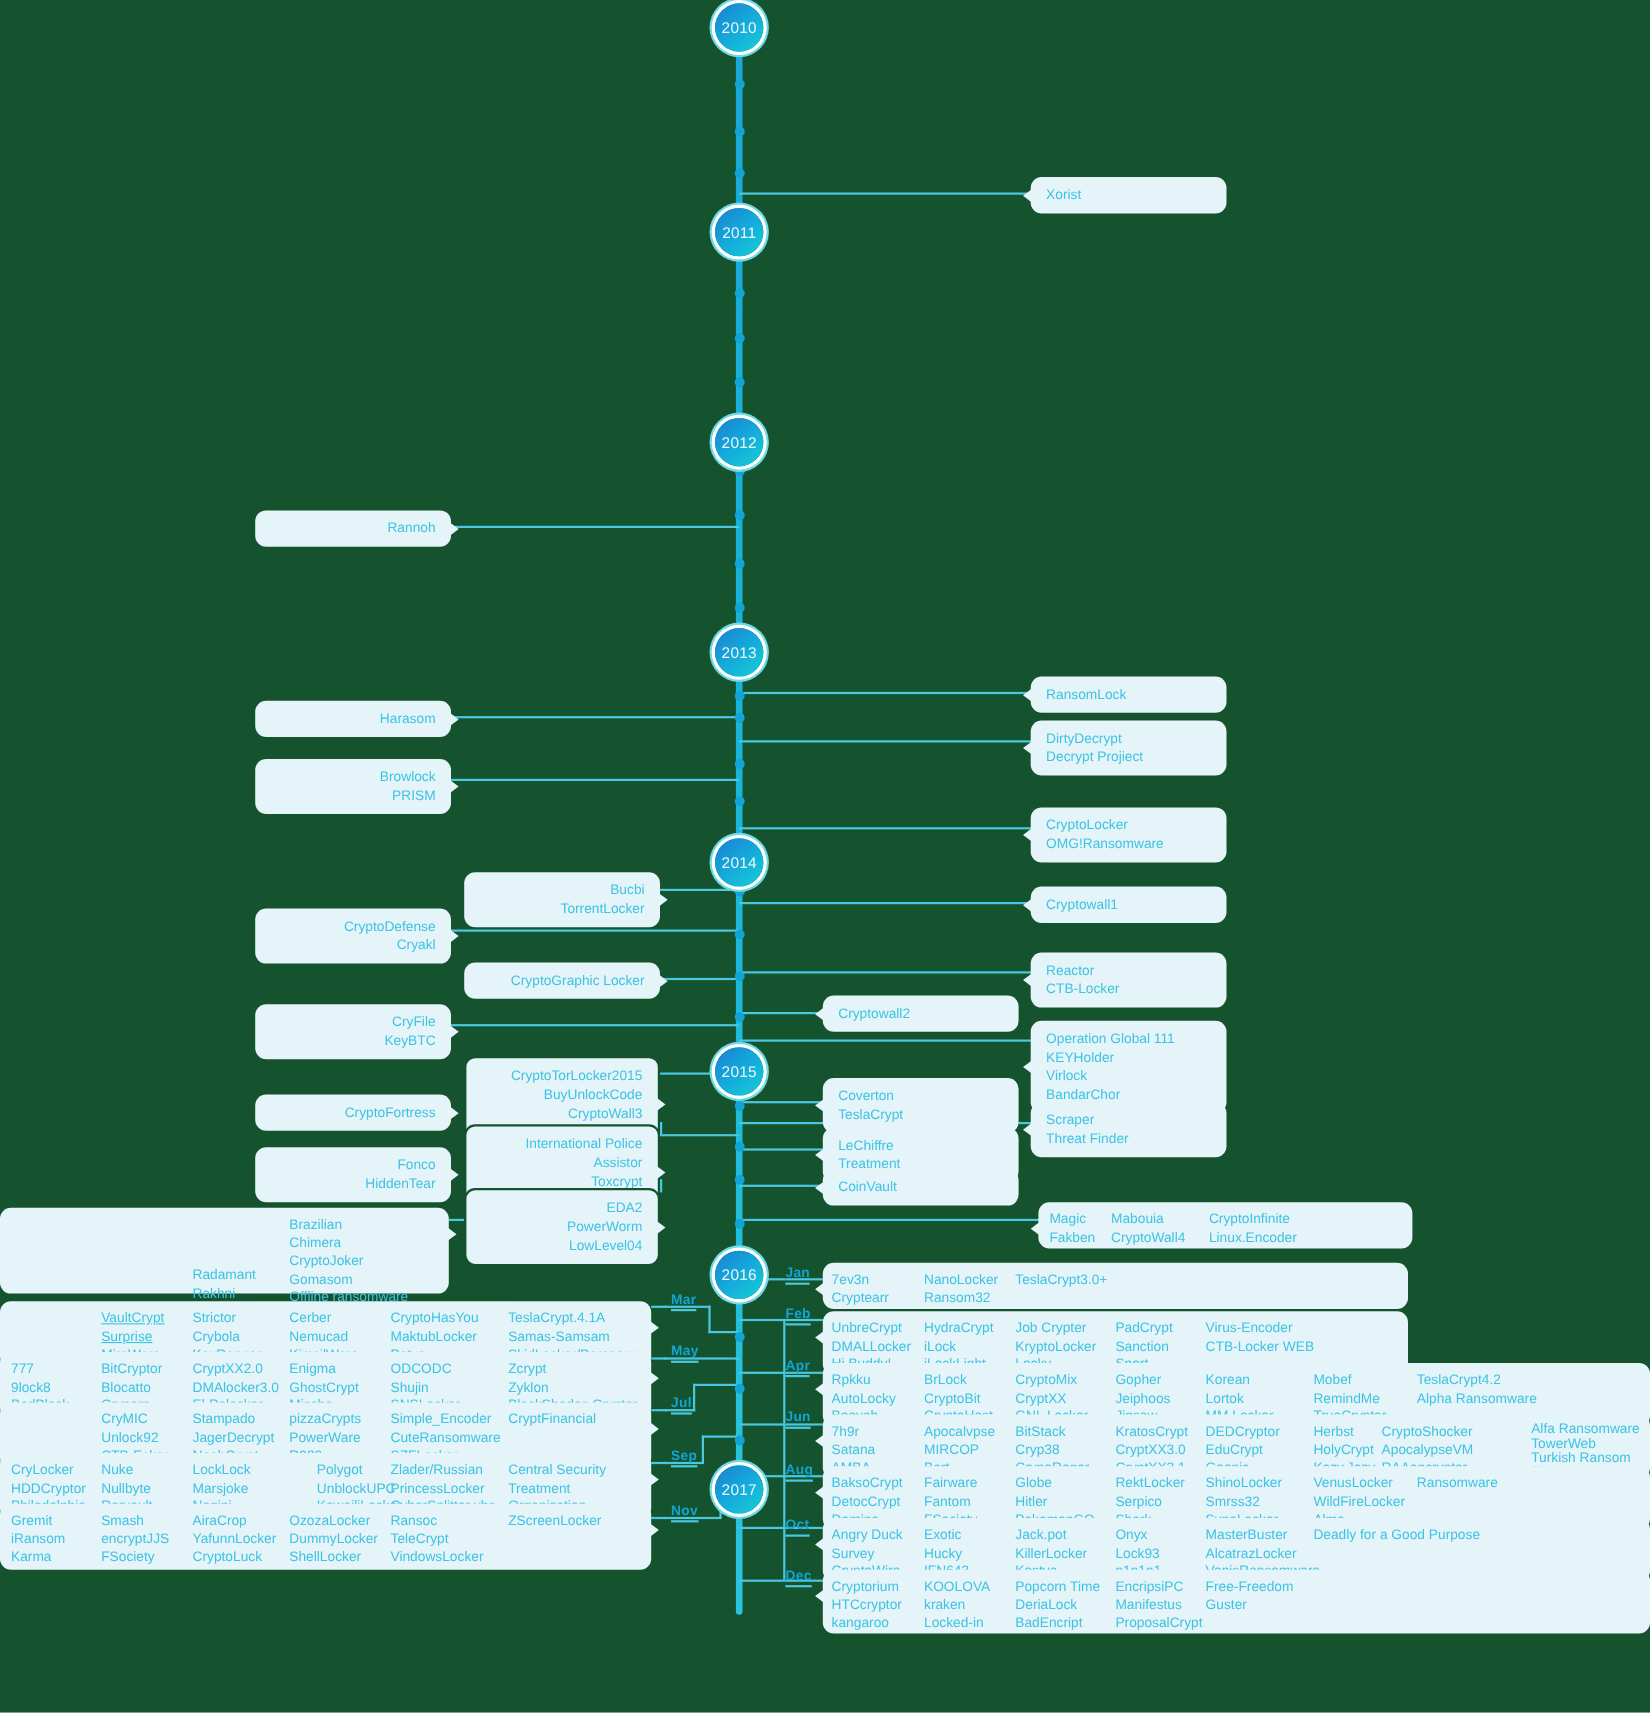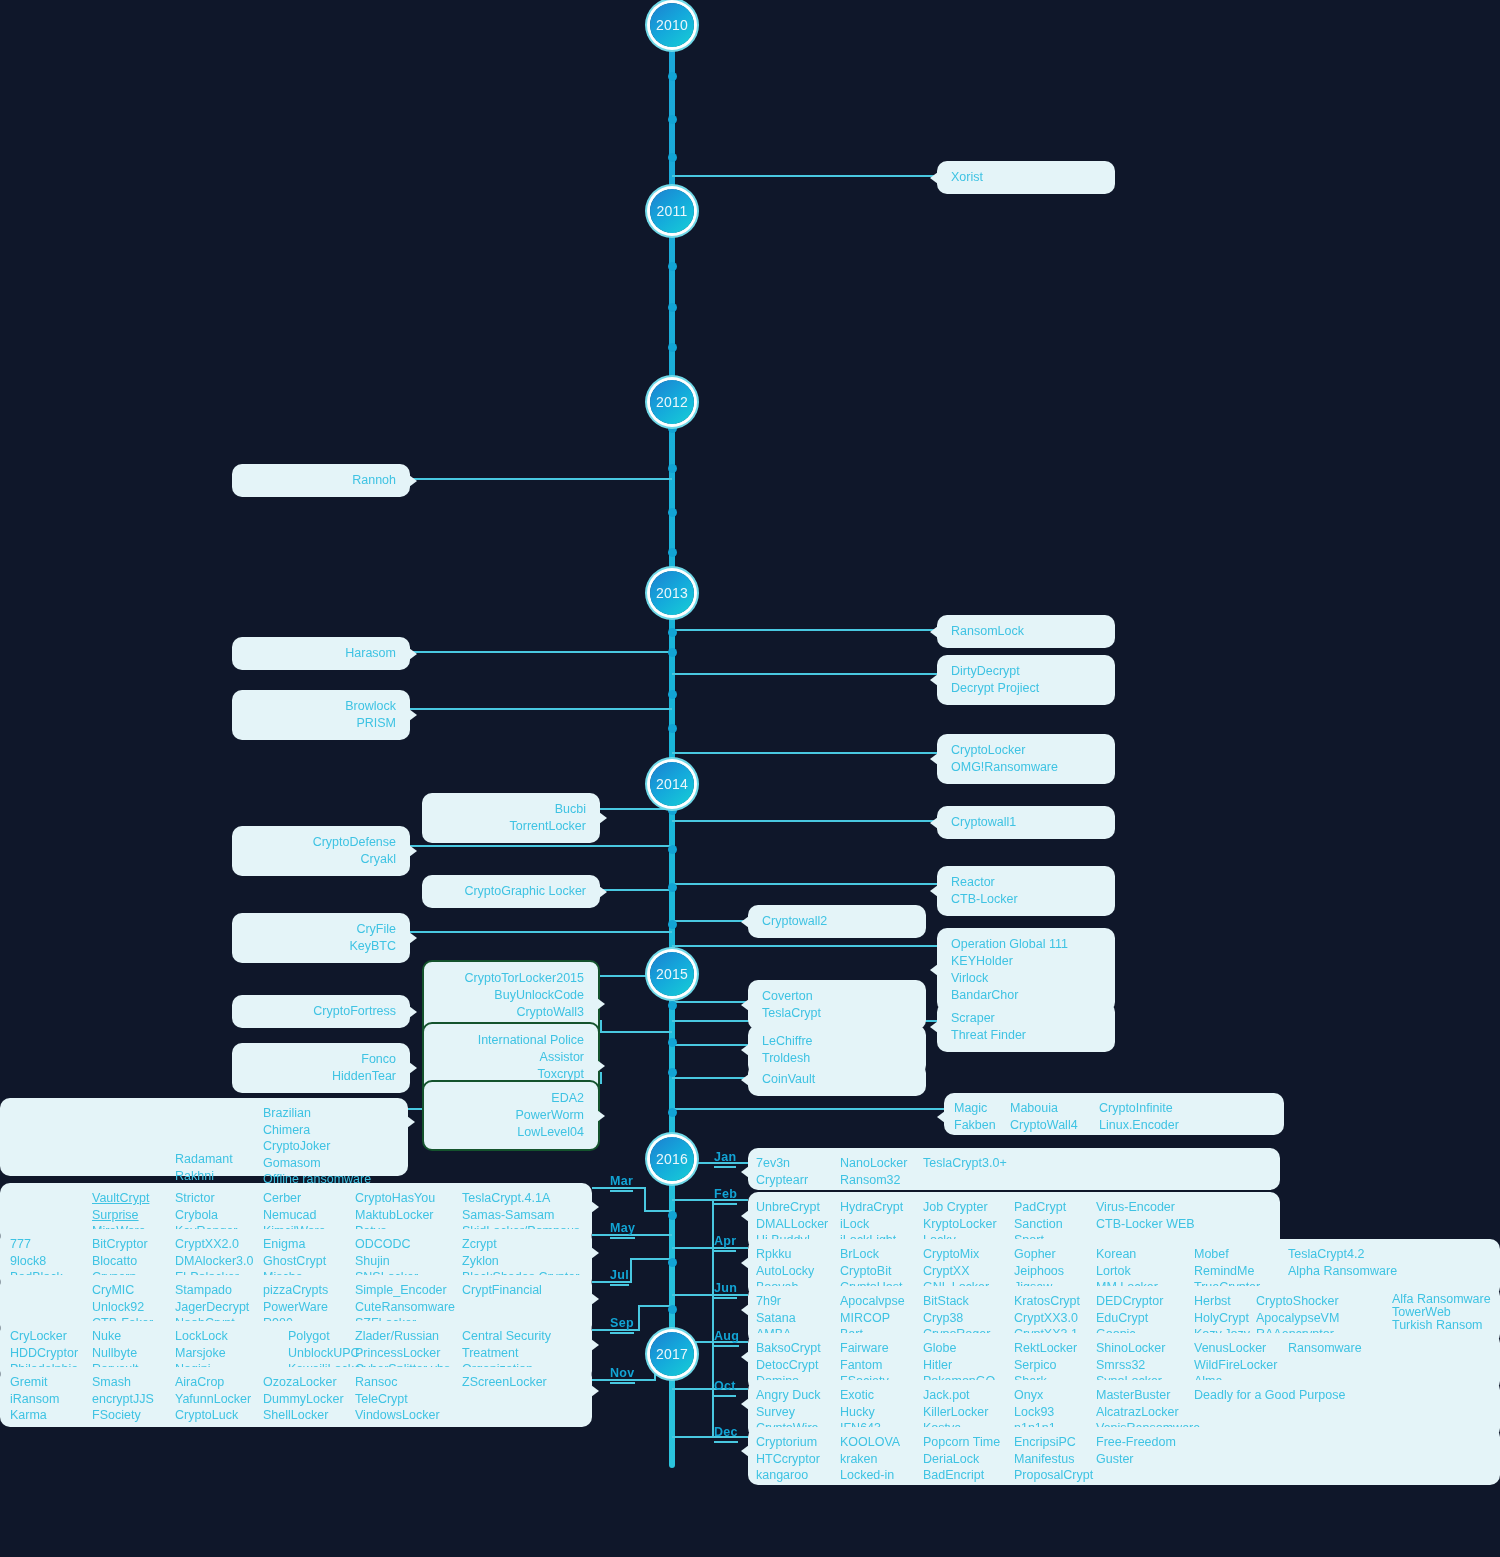--- a/index.html
+++ b/index.html
@@ -6,21 +6,21 @@
   html,body{margin:0;padding:0;background:#ffffff;}
   body{
     font-family:"Liberation Sans","DejaVu Sans",sans-serif;
     -webkit-font-smoothing:antialiased;
   }
   #stage{
     position:relative;
     width:1500px;
     height:1557px;
     overflow:hidden;
-    background:#0f172a;
+    background:#14532d;
   }
 
   
   .spine{
     position:absolute;
     left:669px;
     top:18px;
     width:6px;
     height:1450px;
     background:linear-gradient(180deg,#1ba7d8 0%,#19b6d9 50%,#2bc4dd 100%);
@@ -318,21 +318,21 @@
 PClock</div>
       <div class="box notch-l" style="left: 748px; top: 980px; width: 178px; min-height: 40px;">Coverton
 TeslaCrypt</div>
       <div class="box right-al notch-r" style="left: 232px; top: 995px; width: 178px; min-height: 28px;">CryptoFortress</div>
       <div class="box notch-l" style="left: 937px; top: 1002px; width: 178px; min-height: 35px;">Scraper
 Threat Finder</div>
       <div class="box right-al notch-r outline" style="left: 422px; top: 1022px; width: 178px; min-height: 50px;">International Police Assistor
 Toxcrypt
 Locker</div>
       <div class="box notch-l" style="left: 748px; top: 1025px; width: 178px; min-height: 38px;">LeChiffre
-Troldesh</div>
+Treatment</div>
       <div class="box right-al notch-r" style="left: 232px; top: 1043px; width: 178px; min-height: 40px;">Fonco
 HiddenTear</div>
       <div class="box notch-l" style="left: 748px; top: 1063px; width: 178px; min-height: 28px;">CoinVault</div>
       <div class="box right-al notch-r outline" style="left: 422px; top: 1080px; width: 178px; min-height: 48px;">EDA2
 PowerWorm
 LowLevel04</div>
     </div>
   <div id="rows-layer">
       <div class="trow notch-r" style="left: 0px; top: 1098px; width: 408px; min-height: 78px;">
         <div class="cell" style="left: 175px; margin-top: 46px;">Radamant

